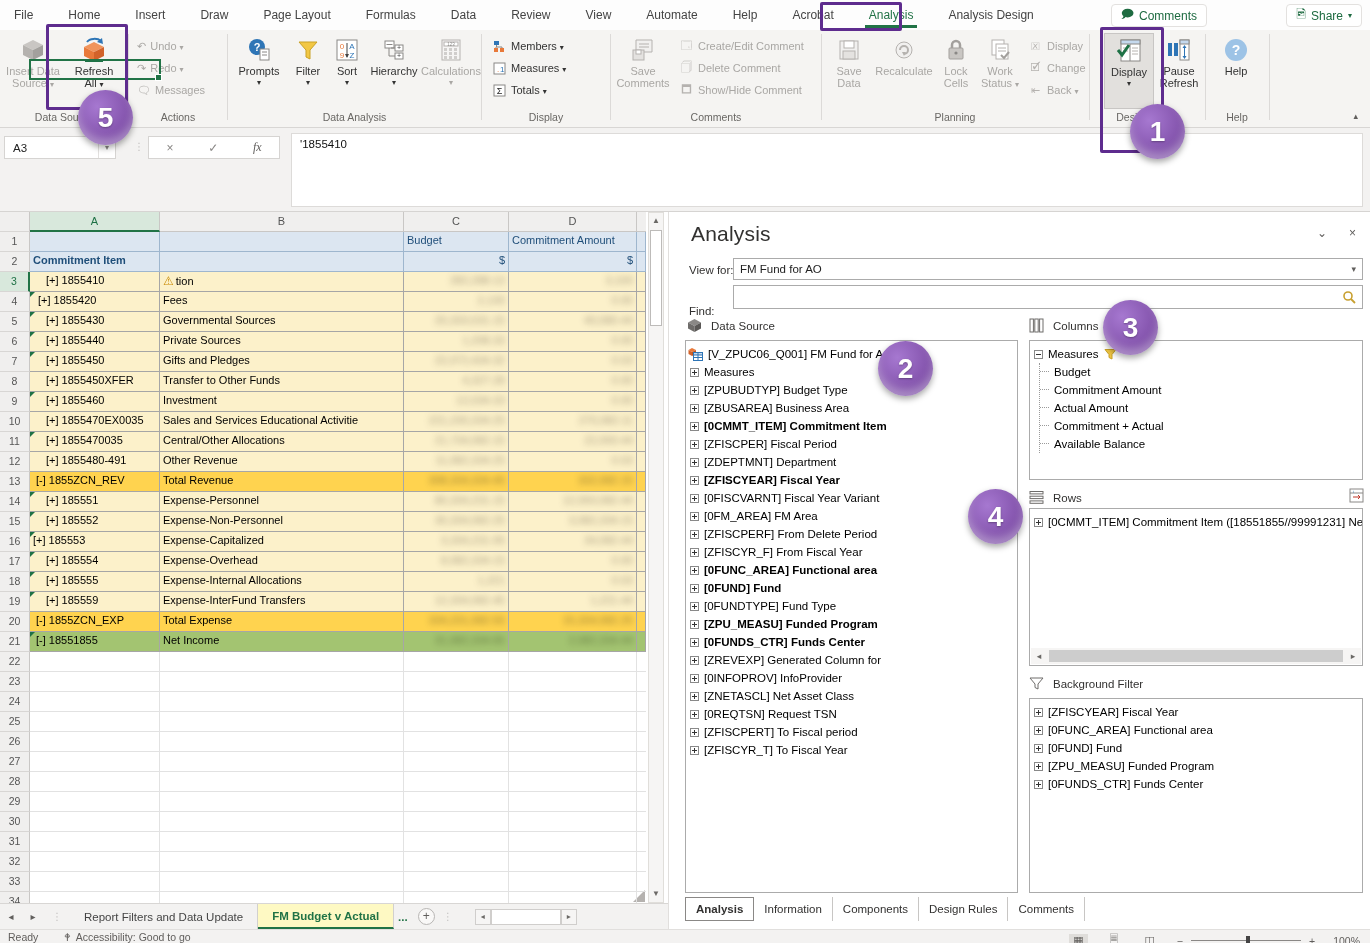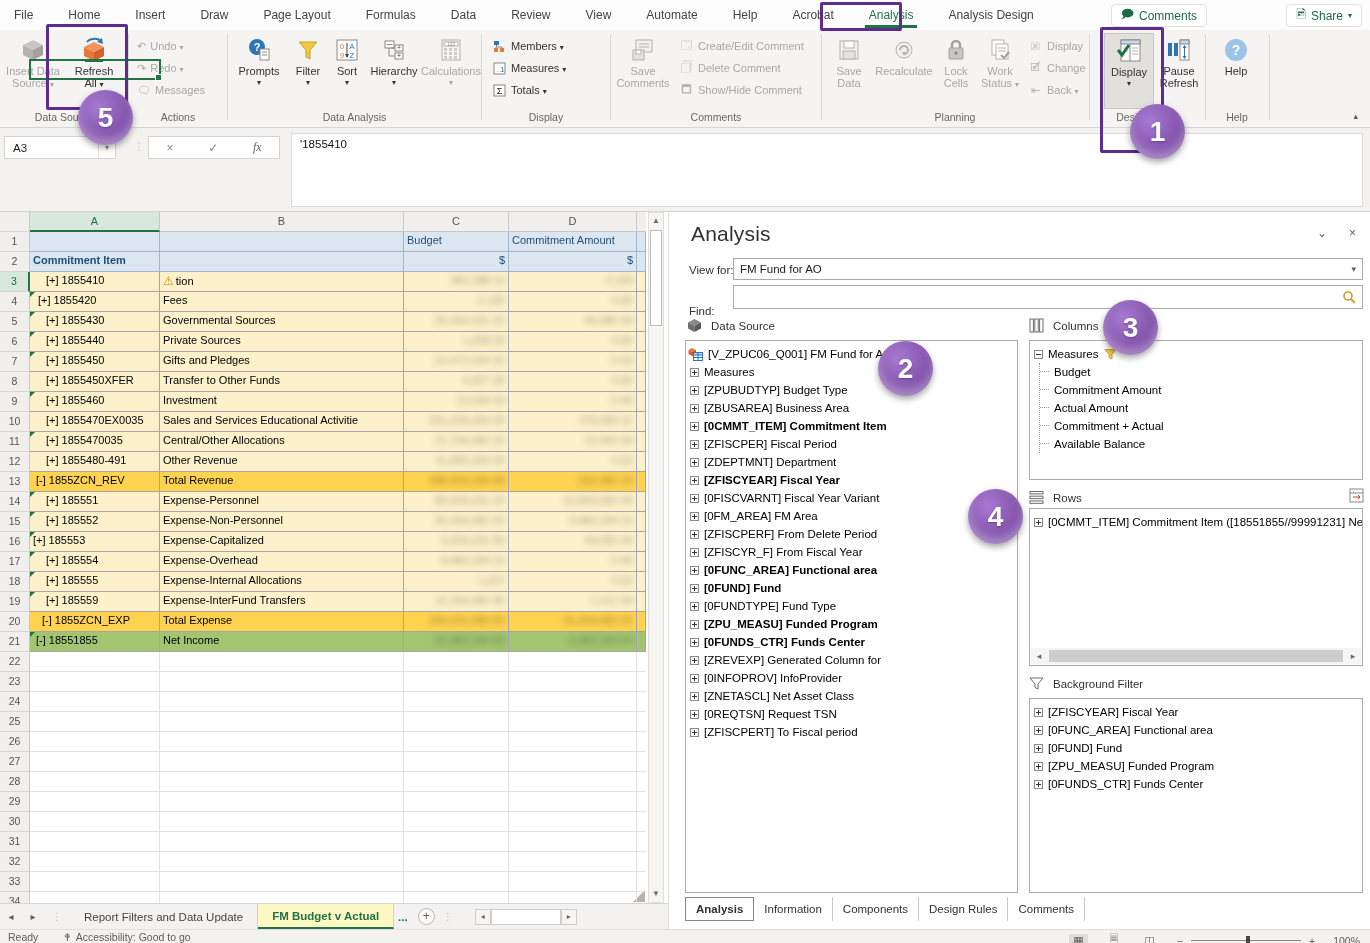--- a/index.html
+++ b/index.html
@@ -623,21 +623,21 @@
     <div class="srow">
       <div class="rownum">19</div>
       <div class="cell cA ylw note" style="padding-left: 16px;">[+] 185559</div>
       <div class="cell cB ylw">Expense-InterFund Transfers</div>
       <div class="cell cC num ylw"><span class="rv">12,334,082.45</span></div>
       <div class="cell cD num ylw"><span class="rv">1,221.44</span></div>
       <div class="cell cE ylw"></div>
     </div>
     <div class="srow">
       <div class="rownum">20</div>
-      <div class="cell cA gold" style="padding-left: 12px;">[-] 1855ZCN_EXP</div>
+      <div class="cell cA gold" style="padding-left: 6px;">[-] 1855ZCN_EXP</div>
       <div class="cell cB gold">Total Expense</div>
       <div class="cell cC num gold"><span class="rv">334,231,082.55</span></div>
       <div class="cell cD num gold"><span class="rv">15,334,082.25</span></div>
       <div class="cell cE gold"></div>
     </div>
     <div class="srow">
       <div class="rownum">21</div>
       <div class="cell cA grn note" style="padding-left: 6px;">[-] 18551855</div>
       <div class="cell cB grn">Net Income</div>
       <div class="cell cC num grn"><span class="rv">31,082,334.65</span></div>
@@ -935,20 +935,24 @@
         <span>[ZNETASCL] Net Asset Class</span>
       </div>
       <div class="titem">
         <span class="exp plus"></span>
         <span>[0REQTSN] Request TSN</span>
       </div>
       <div class="titem">
         <span class="exp plus"></span>
         <span>[ZFISCPERT] To Fiscal period</span>
       </div>
+      <div class="titem">
+        <span class="exp plus"></span>
+        <span>[ZFISCYR_T] To Fiscal Year</span>
+      </div>
     </div>
 
   <div class="listbox" style="left:360px;top:128px;width:334px;height:140px;" id="col-list">
       <div class="titem">
         <span class="exp minus"></span>
         <span>Measures</span>
         <span>
           <svg width="13" height="13" viewBox="0 0 13 13">
             <polygon points="1,1.5 12,1.5 8,6.5 8,11 5,9.5 5,6.5" fill="#f2c744" stroke="#c9a227"></polygon>
           </svg>

